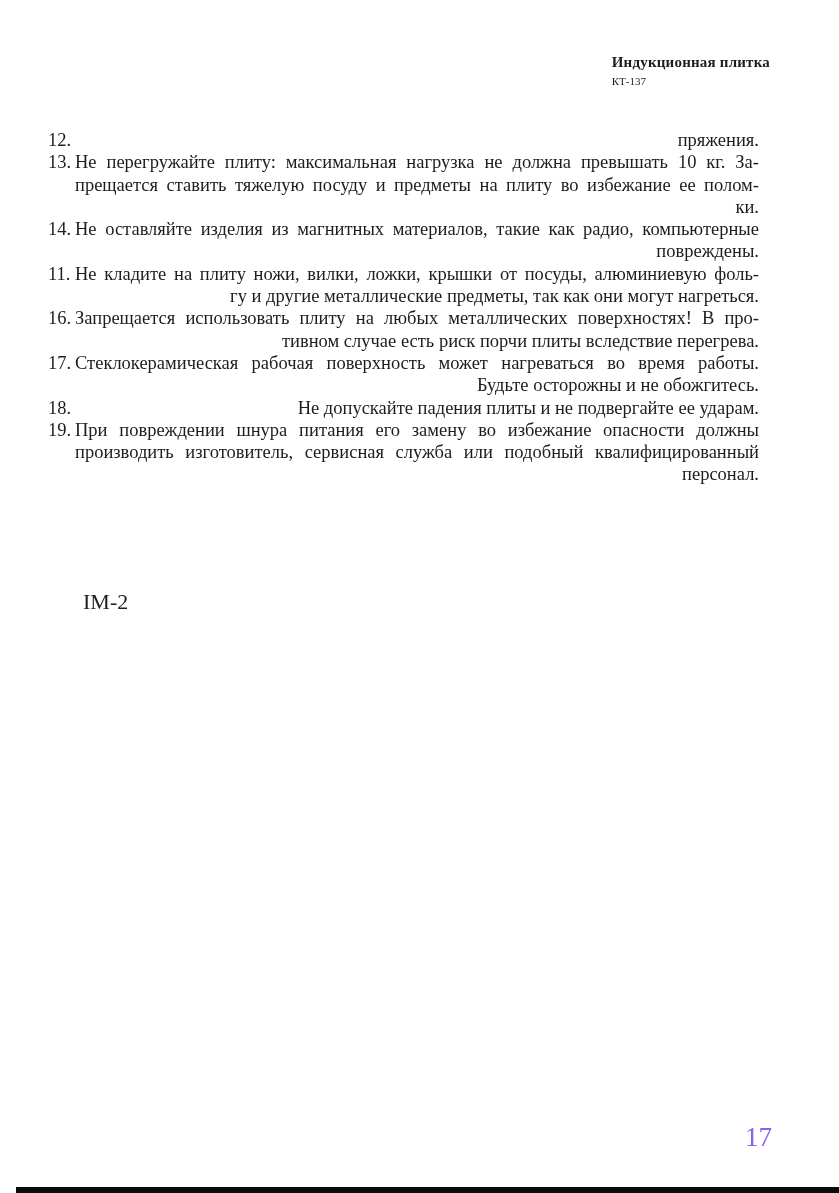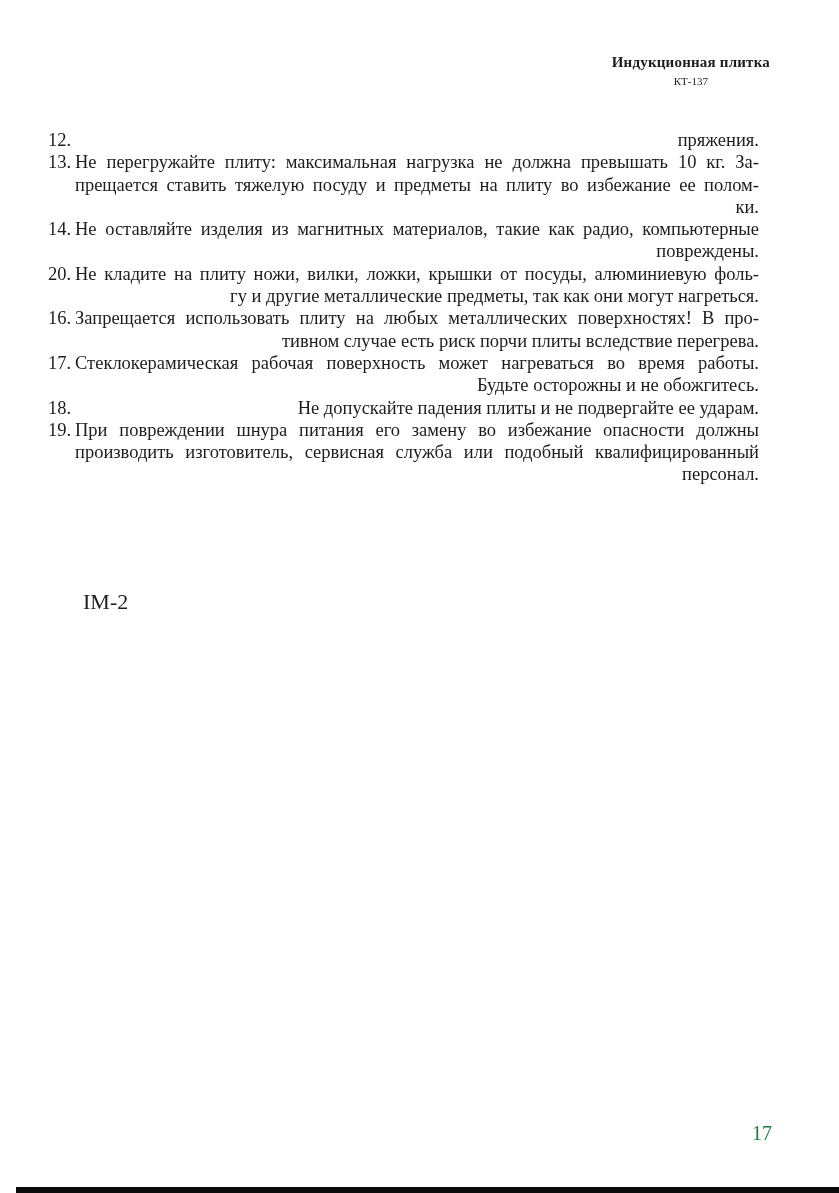--- a/index.html
+++ b/index.html
@@ -10,21 +10,21 @@
     background: #ffffff;
     font-family: "Liberation Serif", serif;
     color: #1d1d1f;
     overflow: hidden;
     margin: 0 auto;
   }
   .header {
     position: absolute;
     top: 53px;
     right: 69px;
-    text-align: center;
+    text-align: left;
     line-height: 19px;
   }
   .header .product { font-weight: bold; font-size: 15px; letter-spacing: 0.2px; }
   .header .model { font-size: 11px; }
   .list {
     position: absolute;
     top: 129px;
     left: 48px;
     width: 711px;
     font-size: 18.5px;
@@ -37,22 +37,22 @@
   .doc-code {
     position: absolute;
     top: 589px;
     left: 83px;
     font-size: 22px;
   }
   .page-num {
     position: absolute;
     top: 1122px;
     right: 67px;
-    font-size: 20px;
-    color: #15803d;
+    font-size: 27px;
+    color: #8b5cf6;
   }
   .scan-line {
     position: absolute;
     left: 16px;
     right: 0;
     bottom: 0;
     height: 6px;
     background: #0b0b0b;
   }
 </style>
@@ -80,21 +80,21 @@
       <div class="ln">ки.</div>
     </div>
 
     <div class="item">
       <span class="num">14.</span>
       <div class="ln jl">Не оставляйте изделия из магнитных материалов, такие как радио, компьютерные</div>
       <div class="ln">повреждены.</div>
     </div>
 
     <div class="item">
-      <span class="num">20.</span>
+      <span class="num">11.</span>
       <div class="ln jl">Не кладите на плиту ножи, вилки, ложки, крышки от посуды, алюминиевую фоль-</div>
       <div class="ln">гу и другие металлические предметы, так как они могут нагреться.</div>
     </div>
 
     <div class="item">
       <span class="num">16.</span>
       <div class="ln jl">Запрещается использовать плиту на любых металлических поверхностях! В про-</div>
       <div class="ln">тивном случае есть риск порчи плиты вследствие перегрева.</div>
     </div>
 

